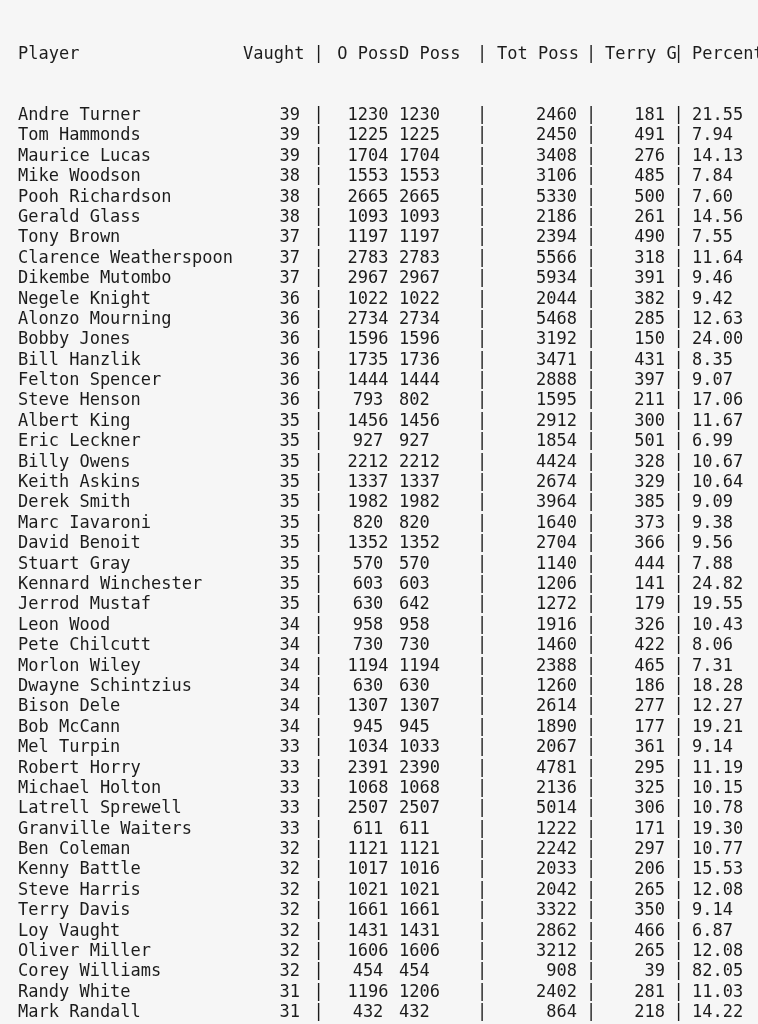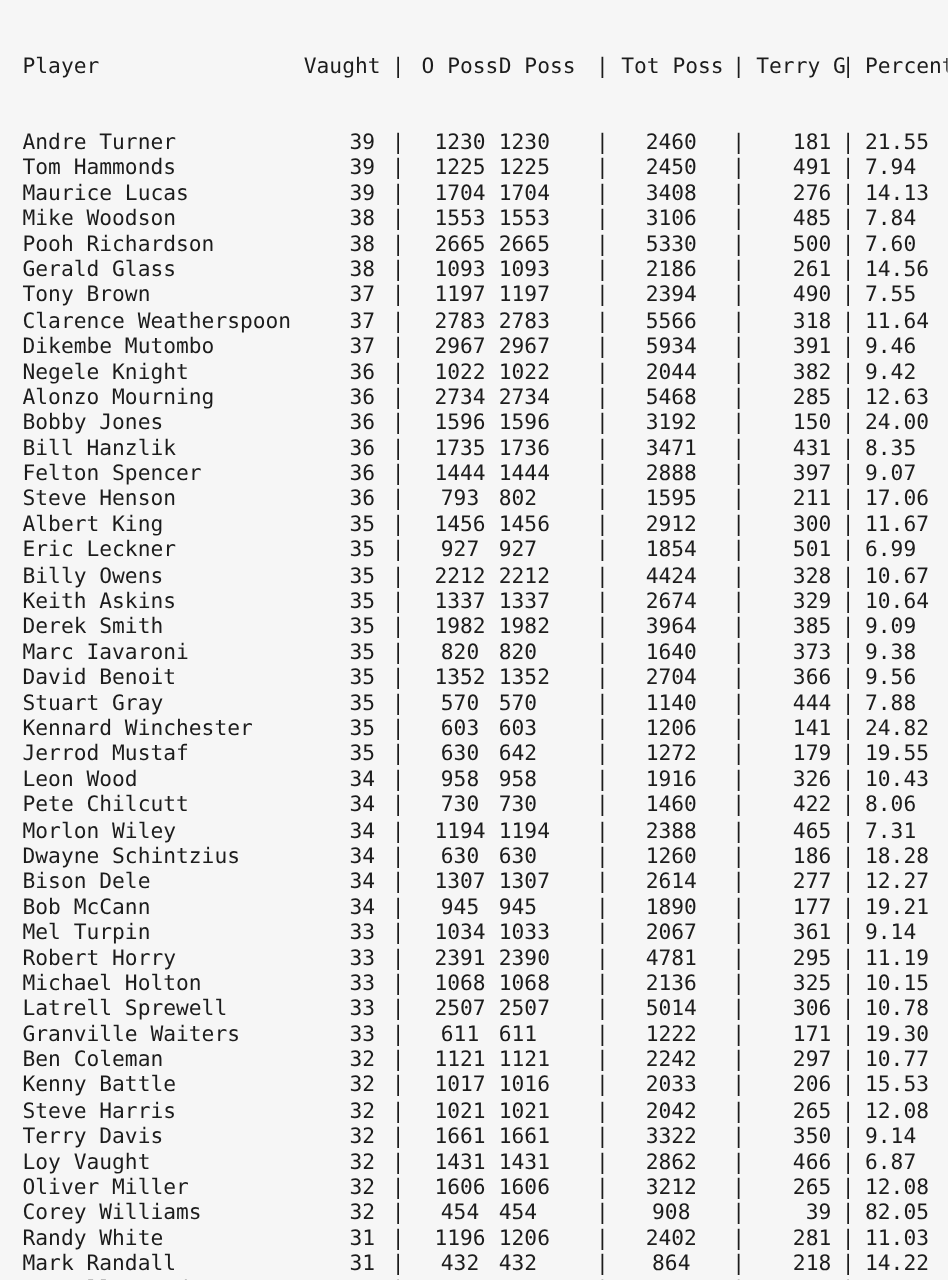--- a/index.html
+++ b/index.html
@@ -24,21 +24,21 @@
     display: grid;
     grid-template-columns: 225px 57px 37px 62px 68px 30px 80px 28px 60px 27px 1fr;
     height: 20.4px;
   }
   .c       { display: block; overflow: visible; }
   .player  { text-align: left;  }
   .games   { text-align: right; }
   .sep     { text-align: center;}
   .o       { text-align: center; }
   .d       { text-align: left; }
-  .tot     { text-align: center; }
+  .tot     { text-align: right; }
   .pg      { text-align: right; }
   .pct     { text-align: left;  }
   .header-row { font-weight: normal; }
 </style>
 </head>
 <body>
 
 <div id="stats-table">
   <div class="row header-row" id="header-row"><span class="c player">Player</span><span class="c games">Vaught</span><span class="c sep">|</span><span class="c o">O Poss</span><span class="c d">D Poss</span><span class="c sep">|</span><span class="c tot">Tot Poss</span><span class="c sep">|</span><span class="c pg">Terry G</span><span class="c sep">|</span><span class="c pct">Percent</span></div>
   <div id="rows-container"><div class="row"><span class="c player">Andre Turner</span><span class="c games">39</span><span class="c sep">|</span><span class="c o">1230</span><span class="c d">1230</span><span class="c sep">|</span><span class="c tot">2460</span><span class="c sep">|</span><span class="c pg">181</span><span class="c sep">|</span><span class="c pct">21.55</span></div><div class="row"><span class="c player">Tom Hammonds</span><span class="c games">39</span><span class="c sep">|</span><span class="c o">1225</span><span class="c d">1225</span><span class="c sep">|</span><span class="c tot">2450</span><span class="c sep">|</span><span class="c pg">491</span><span class="c sep">|</span><span class="c pct">7.94</span></div><div class="row"><span class="c player">Maurice Lucas</span><span class="c games">39</span><span class="c sep">|</span><span class="c o">1704</span><span class="c d">1704</span><span class="c sep">|</span><span class="c tot">3408</span><span class="c sep">|</span><span class="c pg">276</span><span class="c sep">|</span><span class="c pct">14.13</span></div><div class="row"><span class="c player">Mike Woodson</span><span class="c games">38</span><span class="c sep">|</span><span class="c o">1553</span><span class="c d">1553</span><span class="c sep">|</span><span class="c tot">3106</span><span class="c sep">|</span><span class="c pg">485</span><span class="c sep">|</span><span class="c pct">7.84</span></div><div class="row"><span class="c player">Pooh Richardson</span><span class="c games">38</span><span class="c sep">|</span><span class="c o">2665</span><span class="c d">2665</span><span class="c sep">|</span><span class="c tot">5330</span><span class="c sep">|</span><span class="c pg">500</span><span class="c sep">|</span><span class="c pct">7.60</span></div><div class="row"><span class="c player">Gerald Glass</span><span class="c games">38</span><span class="c sep">|</span><span class="c o">1093</span><span class="c d">1093</span><span class="c sep">|</span><span class="c tot">2186</span><span class="c sep">|</span><span class="c pg">261</span><span class="c sep">|</span><span class="c pct">14.56</span></div><div class="row"><span class="c player">Tony Brown</span><span class="c games">37</span><span class="c sep">|</span><span class="c o">1197</span><span class="c d">1197</span><span class="c sep">|</span><span class="c tot">2394</span><span class="c sep">|</span><span class="c pg">490</span><span class="c sep">|</span><span class="c pct">7.55</span></div><div class="row"><span class="c player">Clarence Weatherspoon</span><span class="c games">37</span><span class="c sep">|</span><span class="c o">2783</span><span class="c d">2783</span><span class="c sep">|</span><span class="c tot">5566</span><span class="c sep">|</span><span class="c pg">318</span><span class="c sep">|</span><span class="c pct">11.64</span></div><div class="row"><span class="c player">Dikembe Mutombo</span><span class="c games">37</span><span class="c sep">|</span><span class="c o">2967</span><span class="c d">2967</span><span class="c sep">|</span><span class="c tot">5934</span><span class="c sep">|</span><span class="c pg">391</span><span class="c sep">|</span><span class="c pct">9.46</span></div><div class="row"><span class="c player">Negele Knight</span><span class="c games">36</span><span class="c sep">|</span><span class="c o">1022</span><span class="c d">1022</span><span class="c sep">|</span><span class="c tot">2044</span><span class="c sep">|</span><span class="c pg">382</span><span class="c sep">|</span><span class="c pct">9.42</span></div><div class="row"><span class="c player">Alonzo Mourning</span><span class="c games">36</span><span class="c sep">|</span><span class="c o">2734</span><span class="c d">2734</span><span class="c sep">|</span><span class="c tot">5468</span><span class="c sep">|</span><span class="c pg">285</span><span class="c sep">|</span><span class="c pct">12.63</span></div><div class="row"><span class="c player">Bobby Jones</span><span class="c games">36</span><span class="c sep">|</span><span class="c o">1596</span><span class="c d">1596</span><span class="c sep">|</span><span class="c tot">3192</span><span class="c sep">|</span><span class="c pg">150</span><span class="c sep">|</span><span class="c pct">24.00</span></div><div class="row"><span class="c player">Bill Hanzlik</span><span class="c games">36</span><span class="c sep">|</span><span class="c o">1735</span><span class="c d">1736</span><span class="c sep">|</span><span class="c tot">3471</span><span class="c sep">|</span><span class="c pg">431</span><span class="c sep">|</span><span class="c pct">8.35</span></div><div class="row"><span class="c player">Felton Spencer</span><span class="c games">36</span><span class="c sep">|</span><span class="c o">1444</span><span class="c d">1444</span><span class="c sep">|</span><span class="c tot">2888</span><span class="c sep">|</span><span class="c pg">397</span><span class="c sep">|</span><span class="c pct">9.07</span></div><div class="row"><span class="c player">Steve Henson</span><span class="c games">36</span><span class="c sep">|</span><span class="c o">793</span><span class="c d">802</span><span class="c sep">|</span><span class="c tot">1595</span><span class="c sep">|</span><span class="c pg">211</span><span class="c sep">|</span><span class="c pct">17.06</span></div><div class="row"><span class="c player">Albert King</span><span class="c games">35</span><span class="c sep">|</span><span class="c o">1456</span><span class="c d">1456</span><span class="c sep">|</span><span class="c tot">2912</span><span class="c sep">|</span><span class="c pg">300</span><span class="c sep">|</span><span class="c pct">11.67</span></div><div class="row"><span class="c player">Eric Leckner</span><span class="c games">35</span><span class="c sep">|</span><span class="c o">927</span><span class="c d">927</span><span class="c sep">|</span><span class="c tot">1854</span><span class="c sep">|</span><span class="c pg">501</span><span class="c sep">|</span><span class="c pct">6.99</span></div><div class="row"><span class="c player">Billy Owens</span><span class="c games">35</span><span class="c sep">|</span><span class="c o">2212</span><span class="c d">2212</span><span class="c sep">|</span><span class="c tot">4424</span><span class="c sep">|</span><span class="c pg">328</span><span class="c sep">|</span><span class="c pct">10.67</span></div><div class="row"><span class="c player">Keith Askins</span><span class="c games">35</span><span class="c sep">|</span><span class="c o">1337</span><span class="c d">1337</span><span class="c sep">|</span><span class="c tot">2674</span><span class="c sep">|</span><span class="c pg">329</span><span class="c sep">|</span><span class="c pct">10.64</span></div><div class="row"><span class="c player">Derek Smith</span><span class="c games">35</span><span class="c sep">|</span><span class="c o">1982</span><span class="c d">1982</span><span class="c sep">|</span><span class="c tot">3964</span><span class="c sep">|</span><span class="c pg">385</span><span class="c sep">|</span><span class="c pct">9.09</span></div><div class="row"><span class="c player">Marc Iavaroni</span><span class="c games">35</span><span class="c sep">|</span><span class="c o">820</span><span class="c d">820</span><span class="c sep">|</span><span class="c tot">1640</span><span class="c sep">|</span><span class="c pg">373</span><span class="c sep">|</span><span class="c pct">9.38</span></div><div class="row"><span class="c player">David Benoit</span><span class="c games">35</span><span class="c sep">|</span><span class="c o">1352</span><span class="c d">1352</span><span class="c sep">|</span><span class="c tot">2704</span><span class="c sep">|</span><span class="c pg">366</span><span class="c sep">|</span><span class="c pct">9.56</span></div><div class="row"><span class="c player">Stuart Gray</span><span class="c games">35</span><span class="c sep">|</span><span class="c o">570</span><span class="c d">570</span><span class="c sep">|</span><span class="c tot">1140</span><span class="c sep">|</span><span class="c pg">444</span><span class="c sep">|</span><span class="c pct">7.88</span></div><div class="row"><span class="c player">Kennard Winchester</span><span class="c games">35</span><span class="c sep">|</span><span class="c o">603</span><span class="c d">603</span><span class="c sep">|</span><span class="c tot">1206</span><span class="c sep">|</span><span class="c pg">141</span><span class="c sep">|</span><span class="c pct">24.82</span></div><div class="row"><span class="c player">Jerrod Mustaf</span><span class="c games">35</span><span class="c sep">|</span><span class="c o">630</span><span class="c d">642</span><span class="c sep">|</span><span class="c tot">1272</span><span class="c sep">|</span><span class="c pg">179</span><span class="c sep">|</span><span class="c pct">19.55</span></div><div class="row"><span class="c player">Leon Wood</span><span class="c games">34</span><span class="c sep">|</span><span class="c o">958</span><span class="c d">958</span><span class="c sep">|</span><span class="c tot">1916</span><span class="c sep">|</span><span class="c pg">326</span><span class="c sep">|</span><span class="c pct">10.43</span></div><div class="row"><span class="c player">Pete Chilcutt</span><span class="c games">34</span><span class="c sep">|</span><span class="c o">730</span><span class="c d">730</span><span class="c sep">|</span><span class="c tot">1460</span><span class="c sep">|</span><span class="c pg">422</span><span class="c sep">|</span><span class="c pct">8.06</span></div><div class="row"><span class="c player">Morlon Wiley</span><span class="c games">34</span><span class="c sep">|</span><span class="c o">1194</span><span class="c d">1194</span><span class="c sep">|</span><span class="c tot">2388</span><span class="c sep">|</span><span class="c pg">465</span><span class="c sep">|</span><span class="c pct">7.31</span></div><div class="row"><span class="c player">Dwayne Schintzius</span><span class="c games">34</span><span class="c sep">|</span><span class="c o">630</span><span class="c d">630</span><span class="c sep">|</span><span class="c tot">1260</span><span class="c sep">|</span><span class="c pg">186</span><span class="c sep">|</span><span class="c pct">18.28</span></div><div class="row"><span class="c player">Bison Dele</span><span class="c games">34</span><span class="c sep">|</span><span class="c o">1307</span><span class="c d">1307</span><span class="c sep">|</span><span class="c tot">2614</span><span class="c sep">|</span><span class="c pg">277</span><span class="c sep">|</span><span class="c pct">12.27</span></div><div class="row"><span class="c player">Bob McCann</span><span class="c games">34</span><span class="c sep">|</span><span class="c o">945</span><span class="c d">945</span><span class="c sep">|</span><span class="c tot">1890</span><span class="c sep">|</span><span class="c pg">177</span><span class="c sep">|</span><span class="c pct">19.21</span></div><div class="row"><span class="c player">Mel Turpin</span><span class="c games">33</span><span class="c sep">|</span><span class="c o">1034</span><span class="c d">1033</span><span class="c sep">|</span><span class="c tot">2067</span><span class="c sep">|</span><span class="c pg">361</span><span class="c sep">|</span><span class="c pct">9.14</span></div><div class="row"><span class="c player">Robert Horry</span><span class="c games">33</span><span class="c sep">|</span><span class="c o">2391</span><span class="c d">2390</span><span class="c sep">|</span><span class="c tot">4781</span><span class="c sep">|</span><span class="c pg">295</span><span class="c sep">|</span><span class="c pct">11.19</span></div><div class="row"><span class="c player">Michael Holton</span><span class="c games">33</span><span class="c sep">|</span><span class="c o">1068</span><span class="c d">1068</span><span class="c sep">|</span><span class="c tot">2136</span><span class="c sep">|</span><span class="c pg">325</span><span class="c sep">|</span><span class="c pct">10.15</span></div><div class="row"><span class="c player">Latrell Sprewell</span><span class="c games">33</span><span class="c sep">|</span><span class="c o">2507</span><span class="c d">2507</span><span class="c sep">|</span><span class="c tot">5014</span><span class="c sep">|</span><span class="c pg">306</span><span class="c sep">|</span><span class="c pct">10.78</span></div><div class="row"><span class="c player">Granville Waiters</span><span class="c games">33</span><span class="c sep">|</span><span class="c o">611</span><span class="c d">611</span><span class="c sep">|</span><span class="c tot">1222</span><span class="c sep">|</span><span class="c pg">171</span><span class="c sep">|</span><span class="c pct">19.30</span></div><div class="row"><span class="c player">Ben Coleman</span><span class="c games">32</span><span class="c sep">|</span><span class="c o">1121</span><span class="c d">1121</span><span class="c sep">|</span><span class="c tot">2242</span><span class="c sep">|</span><span class="c pg">297</span><span class="c sep">|</span><span class="c pct">10.77</span></div><div class="row"><span class="c player">Kenny Battle</span><span class="c games">32</span><span class="c sep">|</span><span class="c o">1017</span><span class="c d">1016</span><span class="c sep">|</span><span class="c tot">2033</span><span class="c sep">|</span><span class="c pg">206</span><span class="c sep">|</span><span class="c pct">15.53</span></div><div class="row"><span class="c player">Steve Harris</span><span class="c games">32</span><span class="c sep">|</span><span class="c o">1021</span><span class="c d">1021</span><span class="c sep">|</span><span class="c tot">2042</span><span class="c sep">|</span><span class="c pg">265</span><span class="c sep">|</span><span class="c pct">12.08</span></div><div class="row"><span class="c player">Terry Davis</span><span class="c games">32</span><span class="c sep">|</span><span class="c o">1661</span><span class="c d">1661</span><span class="c sep">|</span><span class="c tot">3322</span><span class="c sep">|</span><span class="c pg">350</span><span class="c sep">|</span><span class="c pct">9.14</span></div><div class="row"><span class="c player">Loy Vaught</span><span class="c games">32</span><span class="c sep">|</span><span class="c o">1431</span><span class="c d">1431</span><span class="c sep">|</span><span class="c tot">2862</span><span class="c sep">|</span><span class="c pg">466</span><span class="c sep">|</span><span class="c pct">6.87</span></div><div class="row"><span class="c player">Oliver Miller</span><span class="c games">32</span><span class="c sep">|</span><span class="c o">1606</span><span class="c d">1606</span><span class="c sep">|</span><span class="c tot">3212</span><span class="c sep">|</span><span class="c pg">265</span><span class="c sep">|</span><span class="c pct">12.08</span></div><div class="row"><span class="c player">Corey Williams</span><span class="c games">32</span><span class="c sep">|</span><span class="c o">454</span><span class="c d">454</span><span class="c sep">|</span><span class="c tot">908</span><span class="c sep">|</span><span class="c pg">39</span><span class="c sep">|</span><span class="c pct">82.05</span></div><div class="row"><span class="c player">Randy White</span><span class="c games">31</span><span class="c sep">|</span><span class="c o">1196</span><span class="c d">1206</span><span class="c sep">|</span><span class="c tot">2402</span><span class="c sep">|</span><span class="c pg">281</span><span class="c sep">|</span><span class="c pct">11.03</span></div><div class="row"><span class="c player">Mark Randall</span><span class="c games">31</span><span class="c sep">|</span><span class="c o">432</span><span class="c d">432</span><span class="c sep">|</span><span class="c tot">864</span><span class="c sep">|</span><span class="c pg">218</span><span class="c sep">|</span><span class="c pct">14.22</span></div><div class="row"><span class="c player">Terrell Brandon</span><span class="c games">31</span><span class="c sep">|</span><span class="c o">1381</span><span class="c d">1381</span><span class="c sep">|</span><span class="c tot">2762</span><span class="c sep">|</span><span class="c pg">379</span><span class="c sep">|</span><span class="c pct">8.18</span></div></div>

